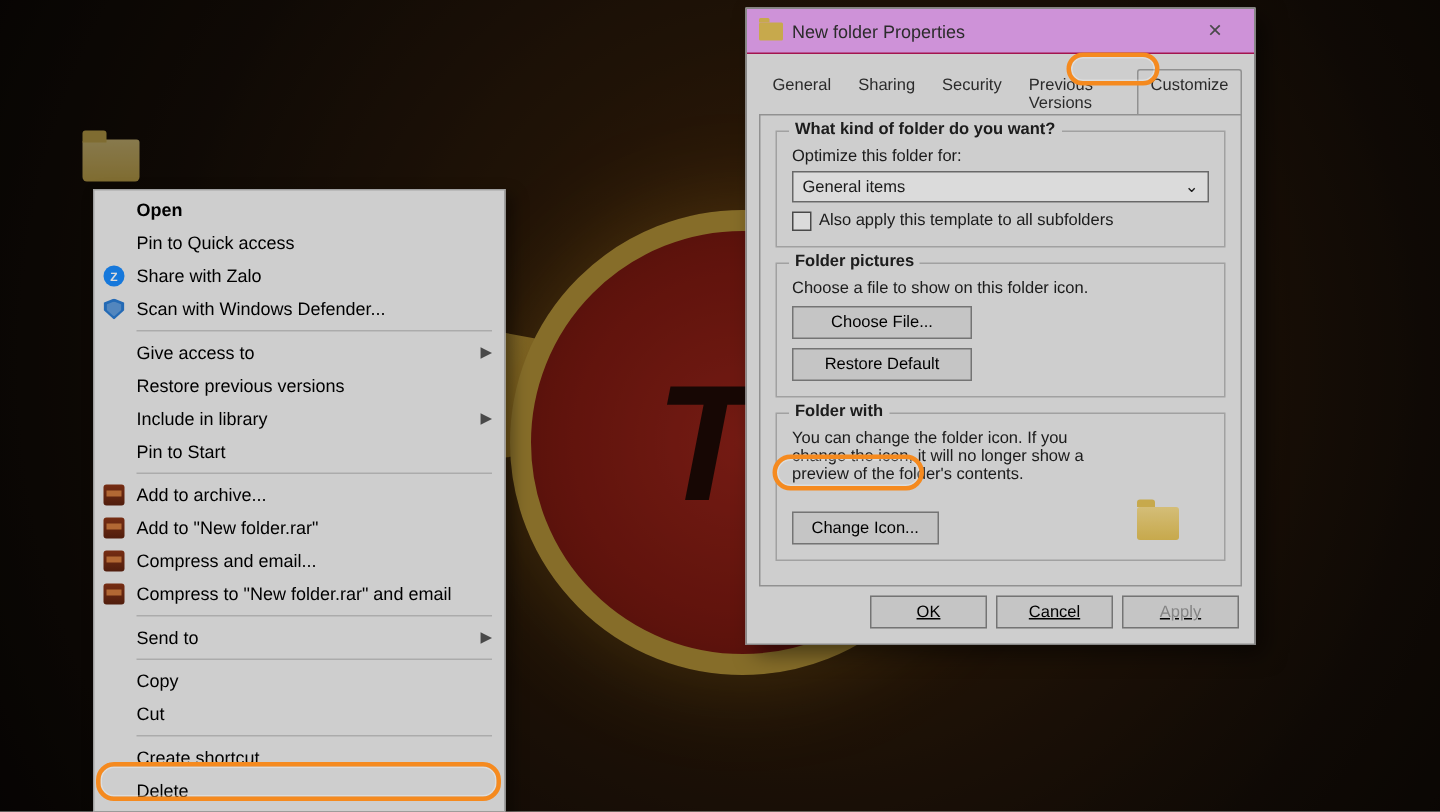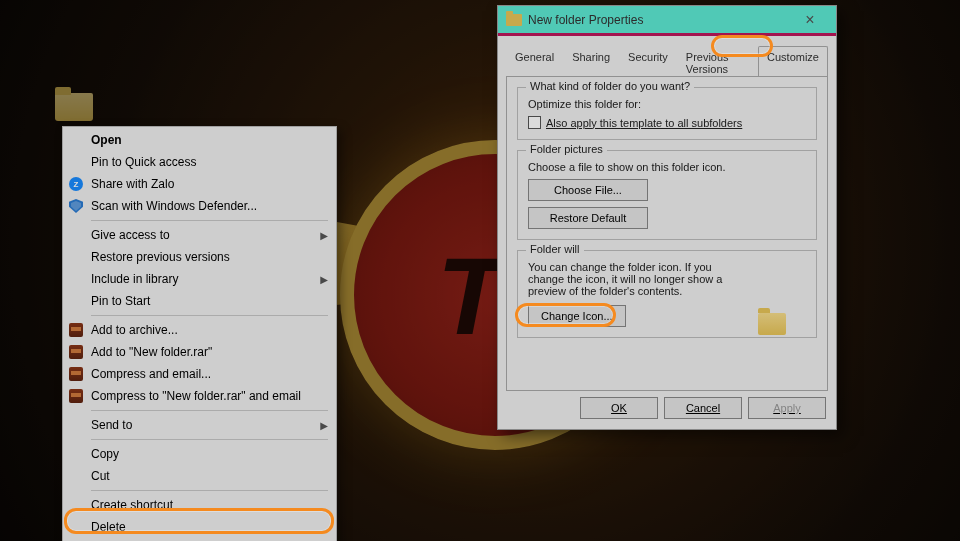--- a/index.html
+++ b/index.html
@@ -76,47 +76,47 @@
   
   .dlg {
     position:absolute; left:497px; top:5px; width:340px; height:425px;
     background:#f0f0f0; border:1px solid #888;
     box-shadow: 6px 6px 14px rgba(0,0,0,0.5);
     z-index:6;
     display:flex; flex-direction:column;
   }
   .dlg-titlebar {
     height:30px; display:flex; align-items:center; padding:0 6px 0 8px;
-    background:#5eead4; border-bottom:3px solid #be185d;
+    background:#f0abfc; border-bottom:1px solid #be185d;
     font-size:12px; color:#333;
   }
   .dlg-title-icon { width:16px; height:12px; background:#e8c559; border-radius:1px; margin-right:6px; position:relative; }
   .dlg-title-icon::before{content:"";position:absolute;top:-3px;left:0;width:7px;height:3px;background:#e8c559;border-radius:1px 1px 0 0;}
   .dlg-title { flex:1; }
   .dlg-close { width:40px; text-align:center; font-size:16px; color:#555; }
   .tabs { display:flex; gap:0; padding:6px 8px 0 8px; font-size:11px; }
   .tab {
     padding:4px 8px 5px; border:1px solid transparent; border-bottom:none;
     color:#333; cursor:default; position:relative; top:4px;
   }
   .tab.active {
     background:#f0f0f0; border-color:#a9a9a9; border-radius:2px 2px 0 0;
   }
   .tab-pane {
     margin:0 8px 6px; border:1px solid #a9a9a9; flex:1; padding:10px 10px 6px;
     font-size:11px; color:#222; position:relative; background:#f0f0f0;
   }
   .group { border:1px solid #bcbcbc; margin-bottom:10px; padding:10px 10px 10px; position:relative; }
-  .group-title { position:absolute; top:-8px; left:8px; background:#f0f0f0; padding:0 4px; font-size:11px; }
+  .group-title { position:absolute; top:-8px; left:8px; background:#f0f0f0; padding:0 4px; font-size:11px;font-weight:bold; }
   .select {
     width:100%; height:21px; border:1px solid #7a7a7a; background:#fff;
     display:flex; align-items:center; justify-content:space-between;
     padding:0 6px; font-size:11px; margin-top:4px;
   }
-  .chk { display:flex; align-items:center; margin-top:6px; gap:5px;text-decoration:underline; }
+  .chk { display:flex; margin-top:6px; gap:5px; }
   .chk-box { width:13px; height:13px; border:1px solid #555; background:#fff; }
   .btn {
     height:22px; border:1px solid #888; background:#e6e6e6; font-size:11px;
     padding:0 12px; display:inline-flex; align-items:center; justify-content:center; min-width:78px;
   }
   .dlg-buttons { display:flex; gap:6px; justify-content:flex-end; padding:0 10px 10px;text-decoration:underline; }
   .btn.disabled { color:#9a9a9a; }
   .folder-preview { width:28px; height:22px; background:linear-gradient(#f7dd8c,#e8c559); border-radius:2px; position:absolute; right:30px; top:62px; }
   .folder-preview::before{content:"";position:absolute;top:-5px;left:0;width:12px;height:5px;background:#e8c559;border-radius:2px 2px 0 0;}
 
@@ -251,39 +251,43 @@
     <div class="tab">General</div>
     <div class="tab">Sharing</div>
     <div class="tab">Security</div>
     <div class="tab">Previous Versions</div>
     <div class="tab active">Customize</div>
   </div>
   <div class="tab-pane">
     <div class="group">
       <span class="group-title">What kind of folder do you want?</span>
       <div>Optimize this folder for:</div>
+      <div class="select">
+        <span>General items</span>
+        <span>⌄</span>
+      </div>
       <label class="chk">
         <span class="chk-box"></span>
         <span>Also apply this template to all subfolders</span>
       </label>
     </div>
 
     <div class="group">
       <span class="group-title">Folder pictures</span>
       <div>Choose a file to show on this folder icon.</div>
       <div style="margin-top:6px; display:flex; flex-direction:column; gap:6px; width:120px;">
         <button class="btn">Choose File...</button>
         <button class="btn">Restore Default</button>
       </div>
     </div>
 
     <div class="group" style="position:relative;">
-      <span class="group-title">Folder will</span>
+      <span class="group-title">Folder with</span>
       <div style="padding-right:70px;">You can change the folder icon. If you change the icon, it will no longer show a preview of the folder's contents.</div>
-      <div style="margin-top:8px;">
+      <div style="margin-top:19px;">
         <button class="btn">Change Icon...</button>
       </div>
       <div class="folder-preview"></div>
     </div>
   </div>
   <div class="dlg-buttons">
     <button class="btn">OK</button>
     <button class="btn">Cancel</button>
     <button class="btn disabled">Apply</button>
   </div>

